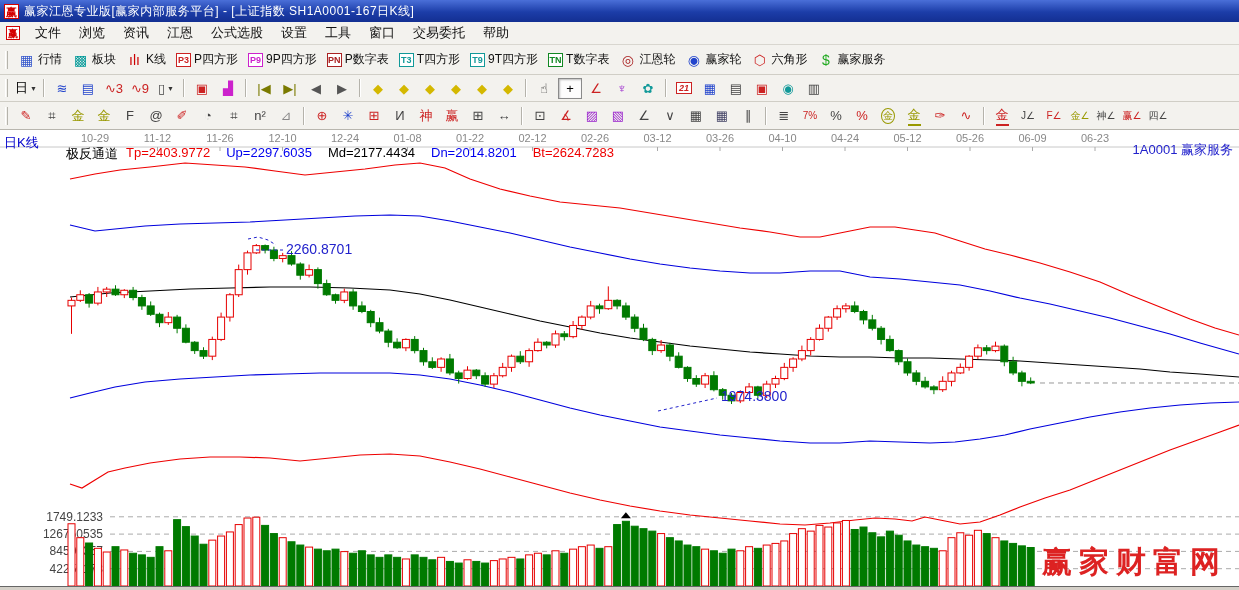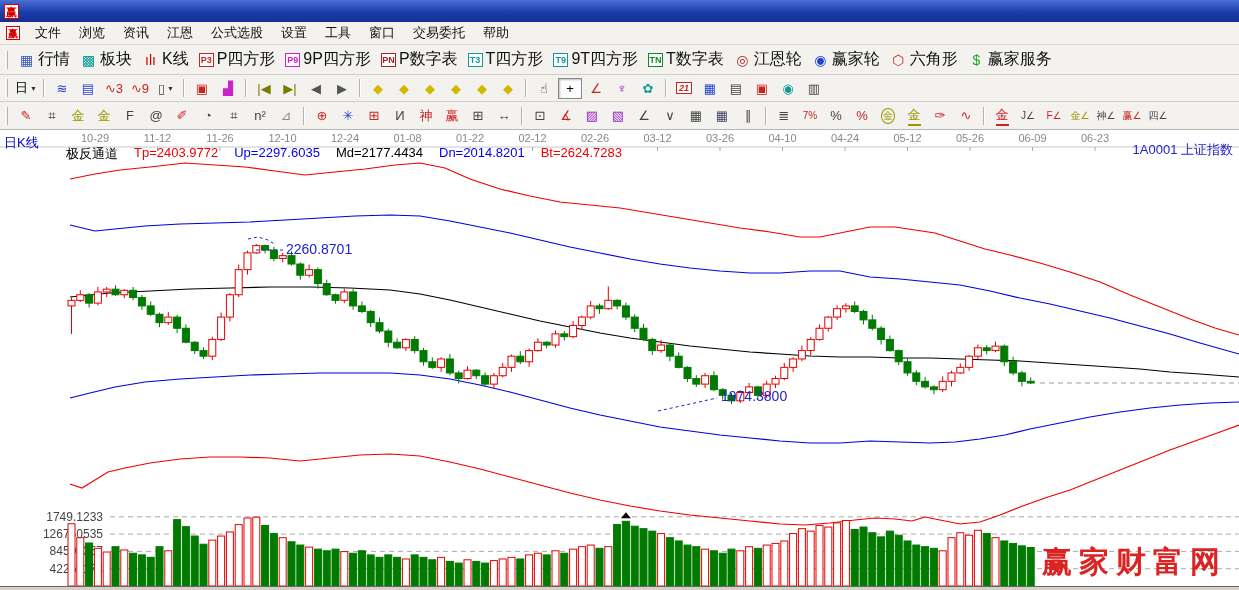--- a/index.html
+++ b/index.html
@@ -19,41 +19,42 @@
     padding:0 3px; position:relative; }
   .toolbar.row2 { height:30px; }
   .toolbar.row3 { height:27px; }
   .toolbar.row4 { height:28px; border-bottom:1px solid #b8b6ae; }
   .grip { width:3px; height:18px; border-left:1px solid #fff; border-right:1px solid #b5b3ab; margin:0 5px 0 2px; }
   .sep { width:2px; height:18px; border-left:1px solid #b5b3ab; border-right:1px solid #fff; margin:0 4px; }
   .tb-item { display:flex; align-items:center; padding:2px 5px; cursor:default; }
   .tb-ico { font-size:14px; width:17px; text-align:center; margin-right:3px; }
   .tb-box { font-size:9px; font-weight:bold; width:15px; height:14px; line-height:12px; text-align:center;
     border:1px solid currentColor; margin-right:3px; background:#fff; }
-  .tb-lbl { font-size:16px; color:#111; white-space:nowrap; }
+  .tb-lbl { font-size:12px; color:#111; white-space:nowrap; }
   .btn { width:24px; height:21px; display:flex; align-items:center; justify-content:center;
     font-size:13px; margin:0 1px; cursor:default; border:1px solid transparent; }
   .btn.pressed { border:1px solid #8a8a8a; background:#fdfdfd; box-shadow:inset 1px 1px 2px #bbb; }
   .btn .dd { font-size:7px; color:#333; margin-left:2px; }
   .btn .boxico { font-size:9px; font-weight:bold; border:1px solid currentColor; padding:0 2px; background:#fff; }
   .chart-area { position:relative; width:1239px; height:461px; background:#fff; }
   .chart-area svg { position:absolute; left:0; top:0; }
   .ov { position:absolute; white-space:nowrap; }
   .kline-label { left:4px; top:4px; color:#0000cc; font-size:13px; }
   .corner-symbol { right:6px; top:11px; color:#2222cc; font-size:13px; }
-  .indicator-row { left:66px; top:15px; font-size:13px; display:flex; gap:16px; }
+  .indicator-row { left:66px; top:15px; font-size:13px; display:flex; gap:8px; }
   .indicator-row .ind-name { color:#000; }
   .watermark { right:12px; bottom:8px; font-family:"Liberation Serif","DejaVu Serif",serif;
     font-weight:bold; font-size:30px; color:#dd2222; letter-spacing:7px; }
 </style>
 </head>
 <body>
 
 <div class="titlebar">
   <span class="logo">赢</span>
+  <span class="title">赢家江恩专业版[赢家内部服务平台] - [上证指数  SH1A0001-167日K线]</span>
 </div>
 
 <div class="menubar">
   <span class="logo2">赢</span>
   <span id="menu-items" style="display:flex">
       <span class="menu-item">文件</span>
       <span class="menu-item">浏览</span>
       <span class="menu-item">资讯</span>
       <span class="menu-item">江恩</span>
       <span class="menu-item">公式选股</span>
@@ -755,21 +756,21 @@
       <line x1="1040" y1="381.99389499999995" x2="1239" y2="381.99389499999995" stroke="#999999" stroke-dasharray="5,4"></line>
       <polyline points="248,238 258,236 268,239 276,244" fill="none" stroke="#2222cc" stroke-dasharray="3,3"></polyline>
       <line x1="256" y1="249" x2="284" y2="249" stroke="#2222cc" stroke-dasharray="3,3"></line>
       <text x="286" y="253" font-size="14" fill="#2222cc">2260.8701</text>
       <polyline points="658,410 690,403 717,397" fill="none" stroke="#2222cc" stroke-dasharray="3,3"></polyline>
       <text x="721" y="400" font-size="14" fill="#2222cc">1974.3800</text>
       <line x1="0" y1="585.5" x2="1239" y2="585.5" stroke="#666"></line>
       <rect x="0" y="586" width="1239" height="4" fill="#d4d0c8"></rect>
     </svg>
   <span class="ov kline-label">日K线</span>
-  <span class="ov corner-symbol">1A0001  上证指数</span>
+  <span class="ov corner-symbol">1A0001  赢家服务</span>
   <span class="ov indicator-row">
     <span class="ind-name">极反通道</span>
     <span id="ind-values" style="display:flex;gap:16px">
         <span style="color: rgb(238, 0, 0);">Tp=2403.9772</span>
         <span style="color: rgb(0, 0, 238);">Up=2297.6035</span>
         <span style="color: rgb(0, 0, 0);">Md=2177.4434</span>
         <span style="color: rgb(0, 0, 238);">Dn=2014.8201</span>
         <span style="color: rgb(238, 0, 0);">Bt=2624.7283</span>
       </span>
   </span>

